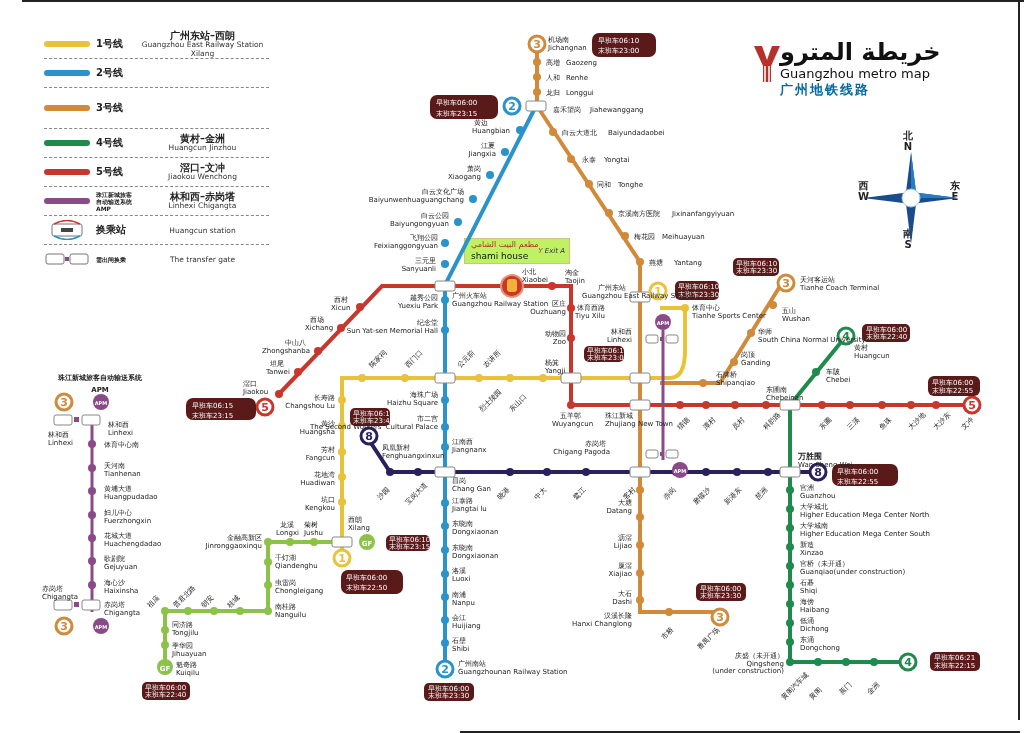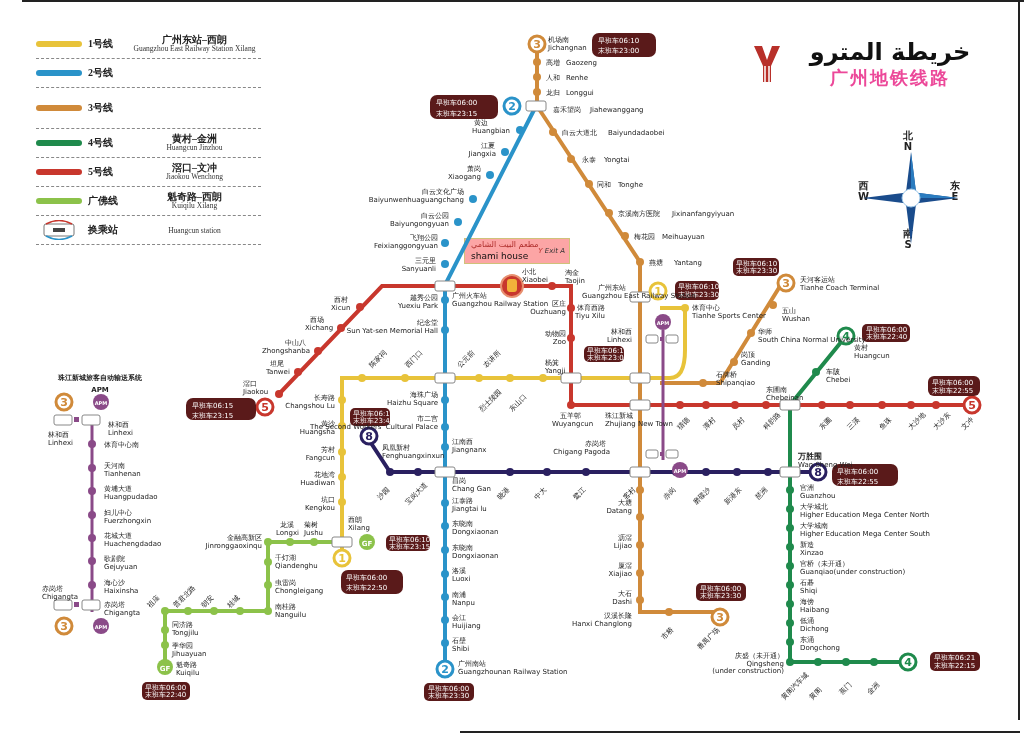--- a/index.html
+++ b/index.html
@@ -1,37 +1,37 @@
 <!DOCTYPE html>
 <html><head>
 <meta charset="utf-8">
 <style>
   html,body{margin:0;padding:0;background:#fff;}
   body{width:1024px;height:733px;position:relative;overflow:hidden;font-family:"DejaVu Sans","Liberation Sans",sans-serif;}
   .frame-top{position:absolute;left:22px;top:0;width:1002px;height:2px;background:#222;}
   .frame-right{position:absolute;left:1018px;top:0;width:2px;height:720px;background:#222;}
   .frame-bottom{position:absolute;left:460px;top:731px;width:560px;height:2px;background:#222;}
   svg{position:absolute;left:0;top:0;}
-  .legend{position:absolute;left:36px;top:30px;width:225px;font-size:8px;color:#222;font-family:Liberation Serif, serif;}
+  .legend{position:absolute;left:44px;top:30px;width:225px;font-size:8px;color:#222;}
   .lg-row{display:flex;align-items:center;height:28px;border-bottom:1px dashed #888;}
   .lg-row.tall{height:40px;}
   .lg-swatch{width:46px;height:6px;border-radius:3px;margin-right:6px;flex:none;}
   .lg-name{width:40px;font-weight:bold;font-size:10px;flex:none;}
   .lg-name.small{font-size:6px;line-height:7px;font-weight:bold;}
   .lg-desc{flex:1;text-align:center;line-height:9px;}
   .lg-desc .zh{font-weight:bold;font-size:10px;display:block;}
   .lg-desc .en{font-size:7.5px;color:#333;}
-  .title-block{position:absolute;left:780px;top:38px;width:220px;text-align:center;}
+  .title-block{position:absolute;left:780px;top:38px;width:220px;text-align:left;}
   .title-ar{font-size:24px;font-weight:bold;font-family:"DejaVu Sans",sans-serif;color:#111;}
   .title-en{font-size:13px;color:#111;}
-  .title-zh{font-size:18px;color:#ec4899;letter-spacing:2px;font-weight:bold;}
+  .title-zh{font-size:13px;color:#0369a1;letter-spacing:2px;font-weight:bold;}
   .logo{position:absolute;left:752px;top:44px;}
   .compass{position:absolute;left:858px;top:130px;}
   .cmp-label{position:absolute;font-size:10px;font-weight:bold;text-align:center;line-height:11px;color:#222;}
-  .shami{position:absolute;left:464px;top:238px;width:104px;height:24px;border:1px solid #cfc27a;background:#fca5a5;font-size:9px;}
+  .shami{position:absolute;left:464px;top:238px;width:104px;height:24px;border:1px solid #cfc27a;background:#bef264;font-size:9px;}
   .shami .ar{position:absolute;left:6px;top:1px;color:#b0302e;font-size:8px;}
   .shami .en{position:absolute;left:6px;top:12px;color:#111;font-size:9px;text-align:right;}
   .shami .exit{position:absolute;right:4px;top:8px;font-size:7px;color:#333;font-style:italic;}
   .st{font-size:7px;fill:#222;}
   .stb{font-size:8px;fill:#222;font-weight:bold;}
   .tt{font-size:7px;fill:#fff;}
 </style>
 </head>
 <body>
 
@@ -57,42 +57,52 @@
     <div class="lg-swatch" style="background:#1f8a4c"></div>
     <div class="lg-name">4号线</div>
     <div class="lg-desc"><span class="zh">黄村–金洲</span><span class="en">Huangcun</span> <span class="en">Jinzhou</span></div>
   </div>
   <div class="lg-row">
     <div class="lg-swatch" style="background:#c8372d"></div>
     <div class="lg-name">5号线</div>
     <div class="lg-desc"><span class="zh">滘口–文冲</span><span class="en">Jiaokou</span> <span class="en">Wenchong</span></div>
   </div>
   <div class="lg-row">
-    <div class="lg-swatch" style="background:#8cc24a"></div>
-    <div class="lg-name">广佛线</div>
-    <div class="lg-desc"><span class="zh">魁奇路–西朗</span><span class="en">Kuiqilu</span> <span class="en">Xilang</span></div>
+    <div class="lg-swatch" style="background:#8a4a88"></div>
+    <div class="lg-name small">珠江新城旅客自动输送系统 AMP</div>
+    <div class="lg-desc"><span class="zh">林和西–赤岗塔</span><span class="en">Linhexi</span> <span class="en">Chigangta</span></div>
   </div>
   <div class="lg-row">
     <svg width="46" height="20" style="position:static;margin-right:6px">
         <rect x="8" y="4" width="30" height="12" rx="2" fill="#fff" stroke="#777"></rect>
         <path d="M10 4 Q23 -3 36 4" stroke="#c8372d" fill="none" stroke-width="1.5"></path>
         <path d="M10 16 Q23 23 36 16" stroke="#2a93c9" fill="none" stroke-width="1.5"></path>
         <rect x="17" y="8" width="12" height="4" fill="#444"></rect>
       </svg>
     <div class="lg-name">换乘站</div>
     <div class="lg-desc"><span class="en">Huangcun station</span></div>
   </div>
+  <div class="lg-row" style="border-bottom:none">
+    <svg width="46" height="20" style="position:static;margin-right:6px">
+        <rect x="2" y="5" width="18" height="10" rx="2" fill="#fff" stroke="#777"></rect>
+        <rect x="21" y="8" width="4" height="4" fill="#8a4a88"></rect>
+        <rect x="26" y="5" width="18" height="10" rx="2" fill="#fff" stroke="#777"></rect>
+      </svg>
+    <div class="lg-name small">需出闸换乘</div>
+    <div class="lg-desc"><span class="en">The transfer gate</span></div>
+  </div>
 </div>
 
 <svg class="logo" width="30" height="40" style="left:752px;top:44px;">
   <path d="M2 2 L10 2 L15 16 L20 2 L28 2 L19 22 L19 38 L11 38 L11 22 Z" fill="#b8302a"></path>
   <path d="M13 22 L13 38 M17 22 L17 38" stroke="#fff" stroke-width="1.5"></path>
 </svg>
 <div class="title-block">
   <div class="title-ar">خريطة المترو</div>
+  <div class="title-en">Guangzhou metro map</div>
   <div class="title-zh">广州地铁线路</div>
 </div>
 
 <div class="compass">
   <div class="cmp-label" style="left:45px;top:0"><span>北</span><br><span>N</span></div>
   <div class="cmp-label" style="left:0;top:50px"><span>西</span><br><span>W</span></div>
   <div class="cmp-label" style="left:92px;top:50px"><span>东</span><br><span>E</span></div>
   <div class="cmp-label" style="left:45px;top:98px"><span>南</span><br><span>S</span></div>
   <svg width="110" height="100" style="left:0;top:22px;position:absolute">
     <polygon points="53,0 58,40 53,46 48,40" fill="#1a4c8c"></polygon>

